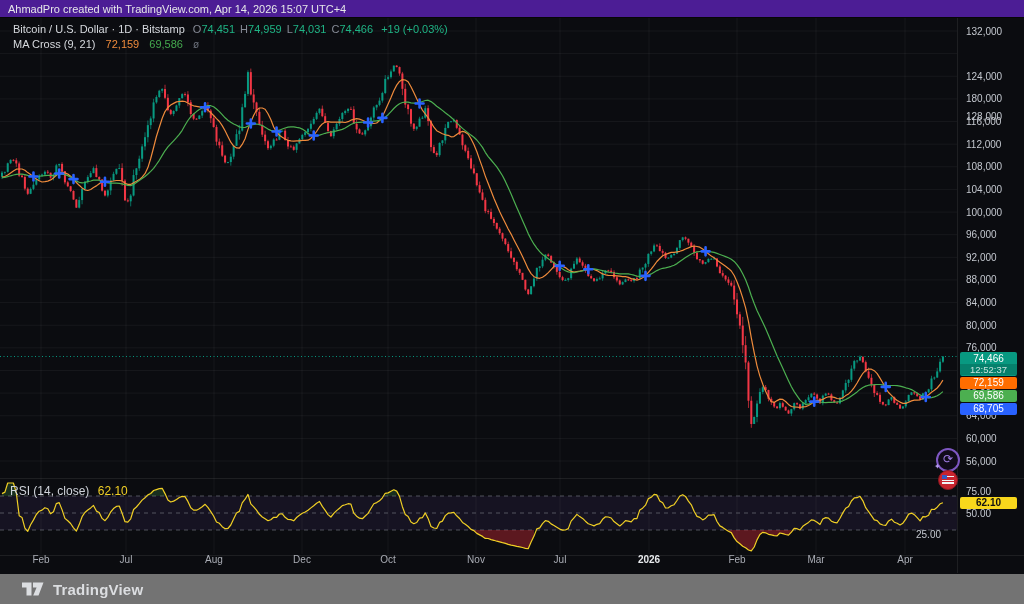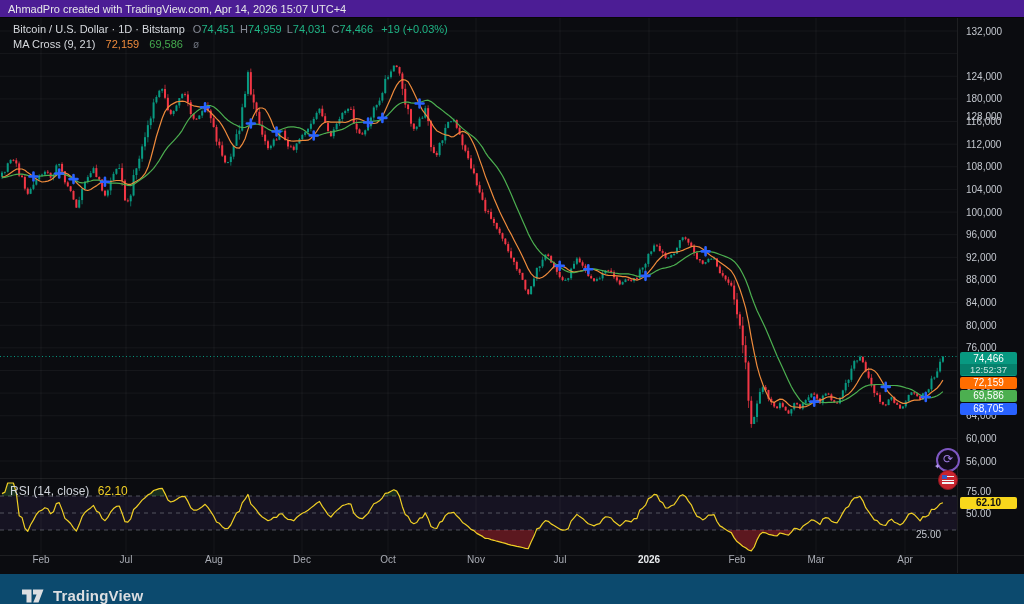--- a/index.html
+++ b/index.html
@@ -49,22 +49,22 @@
   #evt-purple{left:936px;top:448px;width:20px;height:20px;border:2px solid #7e57c2;
       border-radius:50%;z-index:6;color:#9b79e0;font-size:12px;line-height:19px;
       text-align:center;background:rgba(20,12,34,.6);}
   #evt-purple .spark{position:absolute;left:-4px;top:7px;font-size:8px;color:#b79cf0;}
   #evt-flag{left:938px;top:470px;width:18px;height:18px;border-radius:50%;
       background:#c8242e;z-index:6;overflow:hidden;border:1px solid #8c1821;}
   #evt-flag .canton{position:absolute;left:3px;top:4px;width:5px;height:4px;background:#3558c2;}
   #evt-flag .s1,#evt-flag .s2,#evt-flag .s3{position:absolute;left:3px;width:12px;height:1.5px;background:#f2f3f5;}
   #evt-flag .s1{top:8.5px;}#evt-flag .s2{top:11px;}#evt-flag .s3{left:8px;top:4.5px;width:7px;}
   
-  #footer{left:0;top:574px;width:1024px;height:30px;background:#0c4a6e;z-index:7;
-          display:flex;align-items:flex-end;}
+  #footer{left:0;top:574px;width:1024px;height:30px;background:#737373;z-index:7;
+          display:flex;align-items:center;}
   #footer svg{margin-left:22px;}
   #footer .brand{color:#dcdee1;font-weight:bold;font-size:15px;margin-left:9px;
                  letter-spacing:.2px;}
 </style>
 </head>
 <body>
 
 <div id="app">
 
   <div id="top-strip" class="abs">

